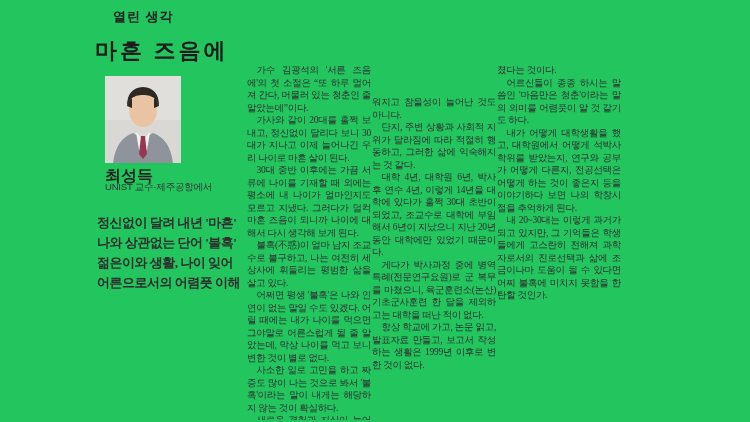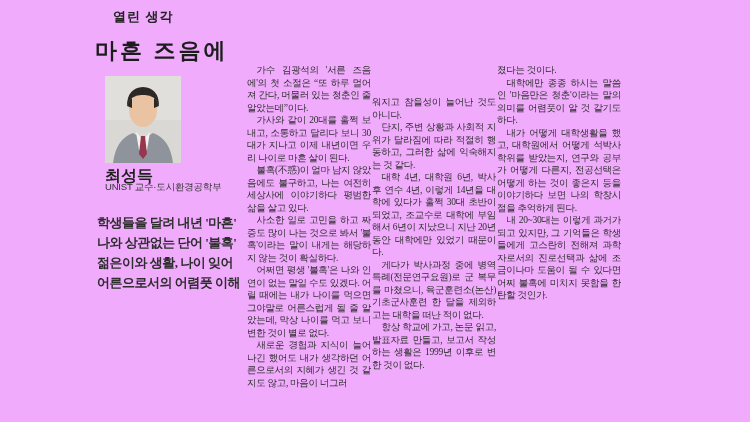--- a/index.html
+++ b/index.html
@@ -1,16 +1,16 @@
 <!DOCTYPE html>
 <html><head>
 <meta charset="utf-8">
 <style>
   html,body{margin:0;padding:0;background:#ffffff;width:750px;height:422px;overflow:hidden;}
-  .page{position:relative;width:750px;height:422px;background:#f0abfc;
+  .page{position:relative;width:750px;height:422px;background:#22c55e;
         font-family:"Liberation Serif","DejaVu Serif",serif;color:#2b2b2b;}
   .kicker{position:absolute;left:113px;top:8px;font-size:13px;font-weight:bold;
           font-family:"Liberation Sans","DejaVu Sans",sans-serif;color:#222;letter-spacing:1px;}
   .title{position:absolute;left:95px;top:36px;width:532px;margin:0;
          font-size:22px;font-weight:600;color:#1c1c1c;letter-spacing:3px;}
   .photo{position:absolute;left:105px;top:76px;width:76px;height:87px;overflow:hidden;
          background:#d9d8d4;}
   .aname{position:absolute;left:105px;top:166px;font-size:16px;font-weight:bold;color:#1f1f1f;
          font-family:"Liberation Sans","DejaVu Sans",sans-serif;}
   .aaff{position:absolute;left:105px;top:181px;font-size:9.5px;color:#333;
@@ -41,47 +41,48 @@
       <path d="M31 56 L38 64 L45 56 L42 74 L34 74 Z" fill="#f4f2ee"></path>
       <path d="M36 60 L40 60 L42 78 L38 83 L34 78 Z" fill="#96364f"></path>
       <ellipse cx="38" cy="34" rx="14" ry="17" fill="#e9c3a2"></ellipse>
       <path d="M22 30 Q22 12 38 11 Q54 12 54 30 Q50 18 38 19 Q26 18 22 30 Z" fill="#2e2824"></path>
       <path d="M22 30 Q24 24 27 22 L27 32 Z" fill="#2e2824"></path>
       <path d="M54 30 Q52 24 49 22 L49 32 Z" fill="#2e2824"></path>
     </svg>
   </div>
 
   <div class="aname">최성득</div>
-  <div class="aaff">UNIST 교수·도시환경공학부</div>
+  <div class="aaff">UNIST 교수·제주공항에서</div>
 
   <div class="lede">
-    <div class="lede-line">학생들을 달려 내년 '마흔'</div>
+    <div class="lede-line">정신없이 달려 내년 '마흔'</div>
     <div class="lede-line">나와 상관없는 단어 '불혹'</div>
     <div class="lede-line">젊은이와 생활, 나이 잊어</div>
     <div class="lede-line">어른으로서의 어렴풋 이해</div>
   </div>
 
   <div class="col c1">
     <p>가수 김광석의 '서른 즈음에'의 첫 소절은 “또 하루 멀어져 간다, 머물러 있는 청춘인 줄 알았는데”이다.</p>
-    <p>가사와 같이 20대를 훌쩍 보내고, 소통하고 달리다 보니 30대가 지나고 이제 내년이면 우리 나이로 마흔 살이 된다.</p>
-    <p>불혹(不惑)이 얼마 남지 않았음에도 불구하고, 나는 여전히 세상사에 이야기하다 평범한 삶을 살고 있다.</p>
+    <p>가사와 같이 20대를 훌쩍 보내고, 정신없이 달리다 보니 30대가 지나고 이제 늘어나긴 우리 나이로 마흔 살이 된다.</p>
+    <p>30대 중반 이후에는 가끔 서류에 나이를 기재할 때 외에는 평소에 내 나이가 얼마인지도 모르고 지냈다. 그러다가 덜컥 마흔 즈음이 되니까 나이에 대해서 다시 생각해 보게 된다.</p>
+    <p>불혹(不惑)이 얼마 남지 조교수로 불구하고, 나는 여전히 세상사에 휘둘리는 평범한 삶을 살고 있다.</p>
+    <p>어쩌면 평생 '불혹'은 나와 인연이 없는 말일 수도 있겠다. 어릴 때에는 내가 나이를 먹으면 그야말로 어른스럽게 될 줄 알았는데, 막상 나이를 먹고 보니 변한 것이 별로 없다.</p>
     <p>사소한 일로 고민을 하고 짜증도 많이 나는 것으로 봐서 '불혹'이라는 말이 내게는 해당하지 않는 것이 확실하다.</p>
-    <p>어쩌면 평생 '불혹'은 나와 인연이 없는 말일 수도 있겠다. 어릴 때에는 내가 나이를 먹으면 그야말로 어른스럽게 될 줄 알았는데, 막상 나이를 먹고 보니 변한 것이 별로 없다.</p>
     <p>새로운 경험과 지식이 늘어나긴 했어도 내가 생각하던 어른으로서의 지혜가 생긴 것 같지도 않고, 마음이 너그러</p>
   </div>
 
   <div class="col c2">
     <p class="cont">워지고 참을성이 늘어난 것도 아니다.</p>
     <p>단지, 주변 상황과 사회적 지위가 달라짐에 따라 적절히 행동하고, 그러한 삶에 익숙해지는 것 같다.</p>
     <p>대학 4년, 대학원 6년, 박사 후 연수 4년, 이렇게 14년을 대학에 있다가 훌쩍 30대 초반이 되었고, 조교수로 대학에 부임해서 6년이 지났으니 지난 20년 동안 대학에만 있었기 때문이다.</p>
     <p>게다가 박사과정 중에 병역특례(전문연구요원)로 군 복무를 마쳤으니, 육군훈련소(논산) 기초군사훈련 한 달을 제외하고는 대학을 떠난 적이 없다.</p>
     <p>항상 학교에 가고, 논문 읽고, 발표자료 만들고, 보고서 작성하는 생활은 1999년 이후로 변한 것이 없다.</p>
 
   </div>
 
   <div class="col c3">
     <p class="cont">졌다는 것이다.</p>
-    <p>대학에만 종종 하시는 말씀인 '마음만은 청춘'이라는 말의 의미를 어렴풋이 알 것 같기도 하다.</p>
+    <p>어르신들이 종종 하시는 말씀인 '마음만은 청춘'이라는 말의 의미를 어렴풋이 알 것 같기도 하다.</p>
     <p>내가 어떻게 대학생활을 했고, 대학원에서 어떻게 석박사 학위를 받았는지, 연구와 공부가 어떻게 다른지, 전공선택은 어떻게 하는 것이 좋은지 등을 이야기하다 보면 나의 학창시절을 추억하게 된다.</p>
     <p>내 20~30대는 이렇게 과거가 되고 있지만, 그 기억들은 학생들에게 고스란히 전해져 과학자로서의 진로선택과 삶에 조금이나마 도움이 될 수 있다면 어찌 불혹에 미치지 못함을 한탄할 것인가.</p>
   </div>
 
 </div>
 
 </body></html>

